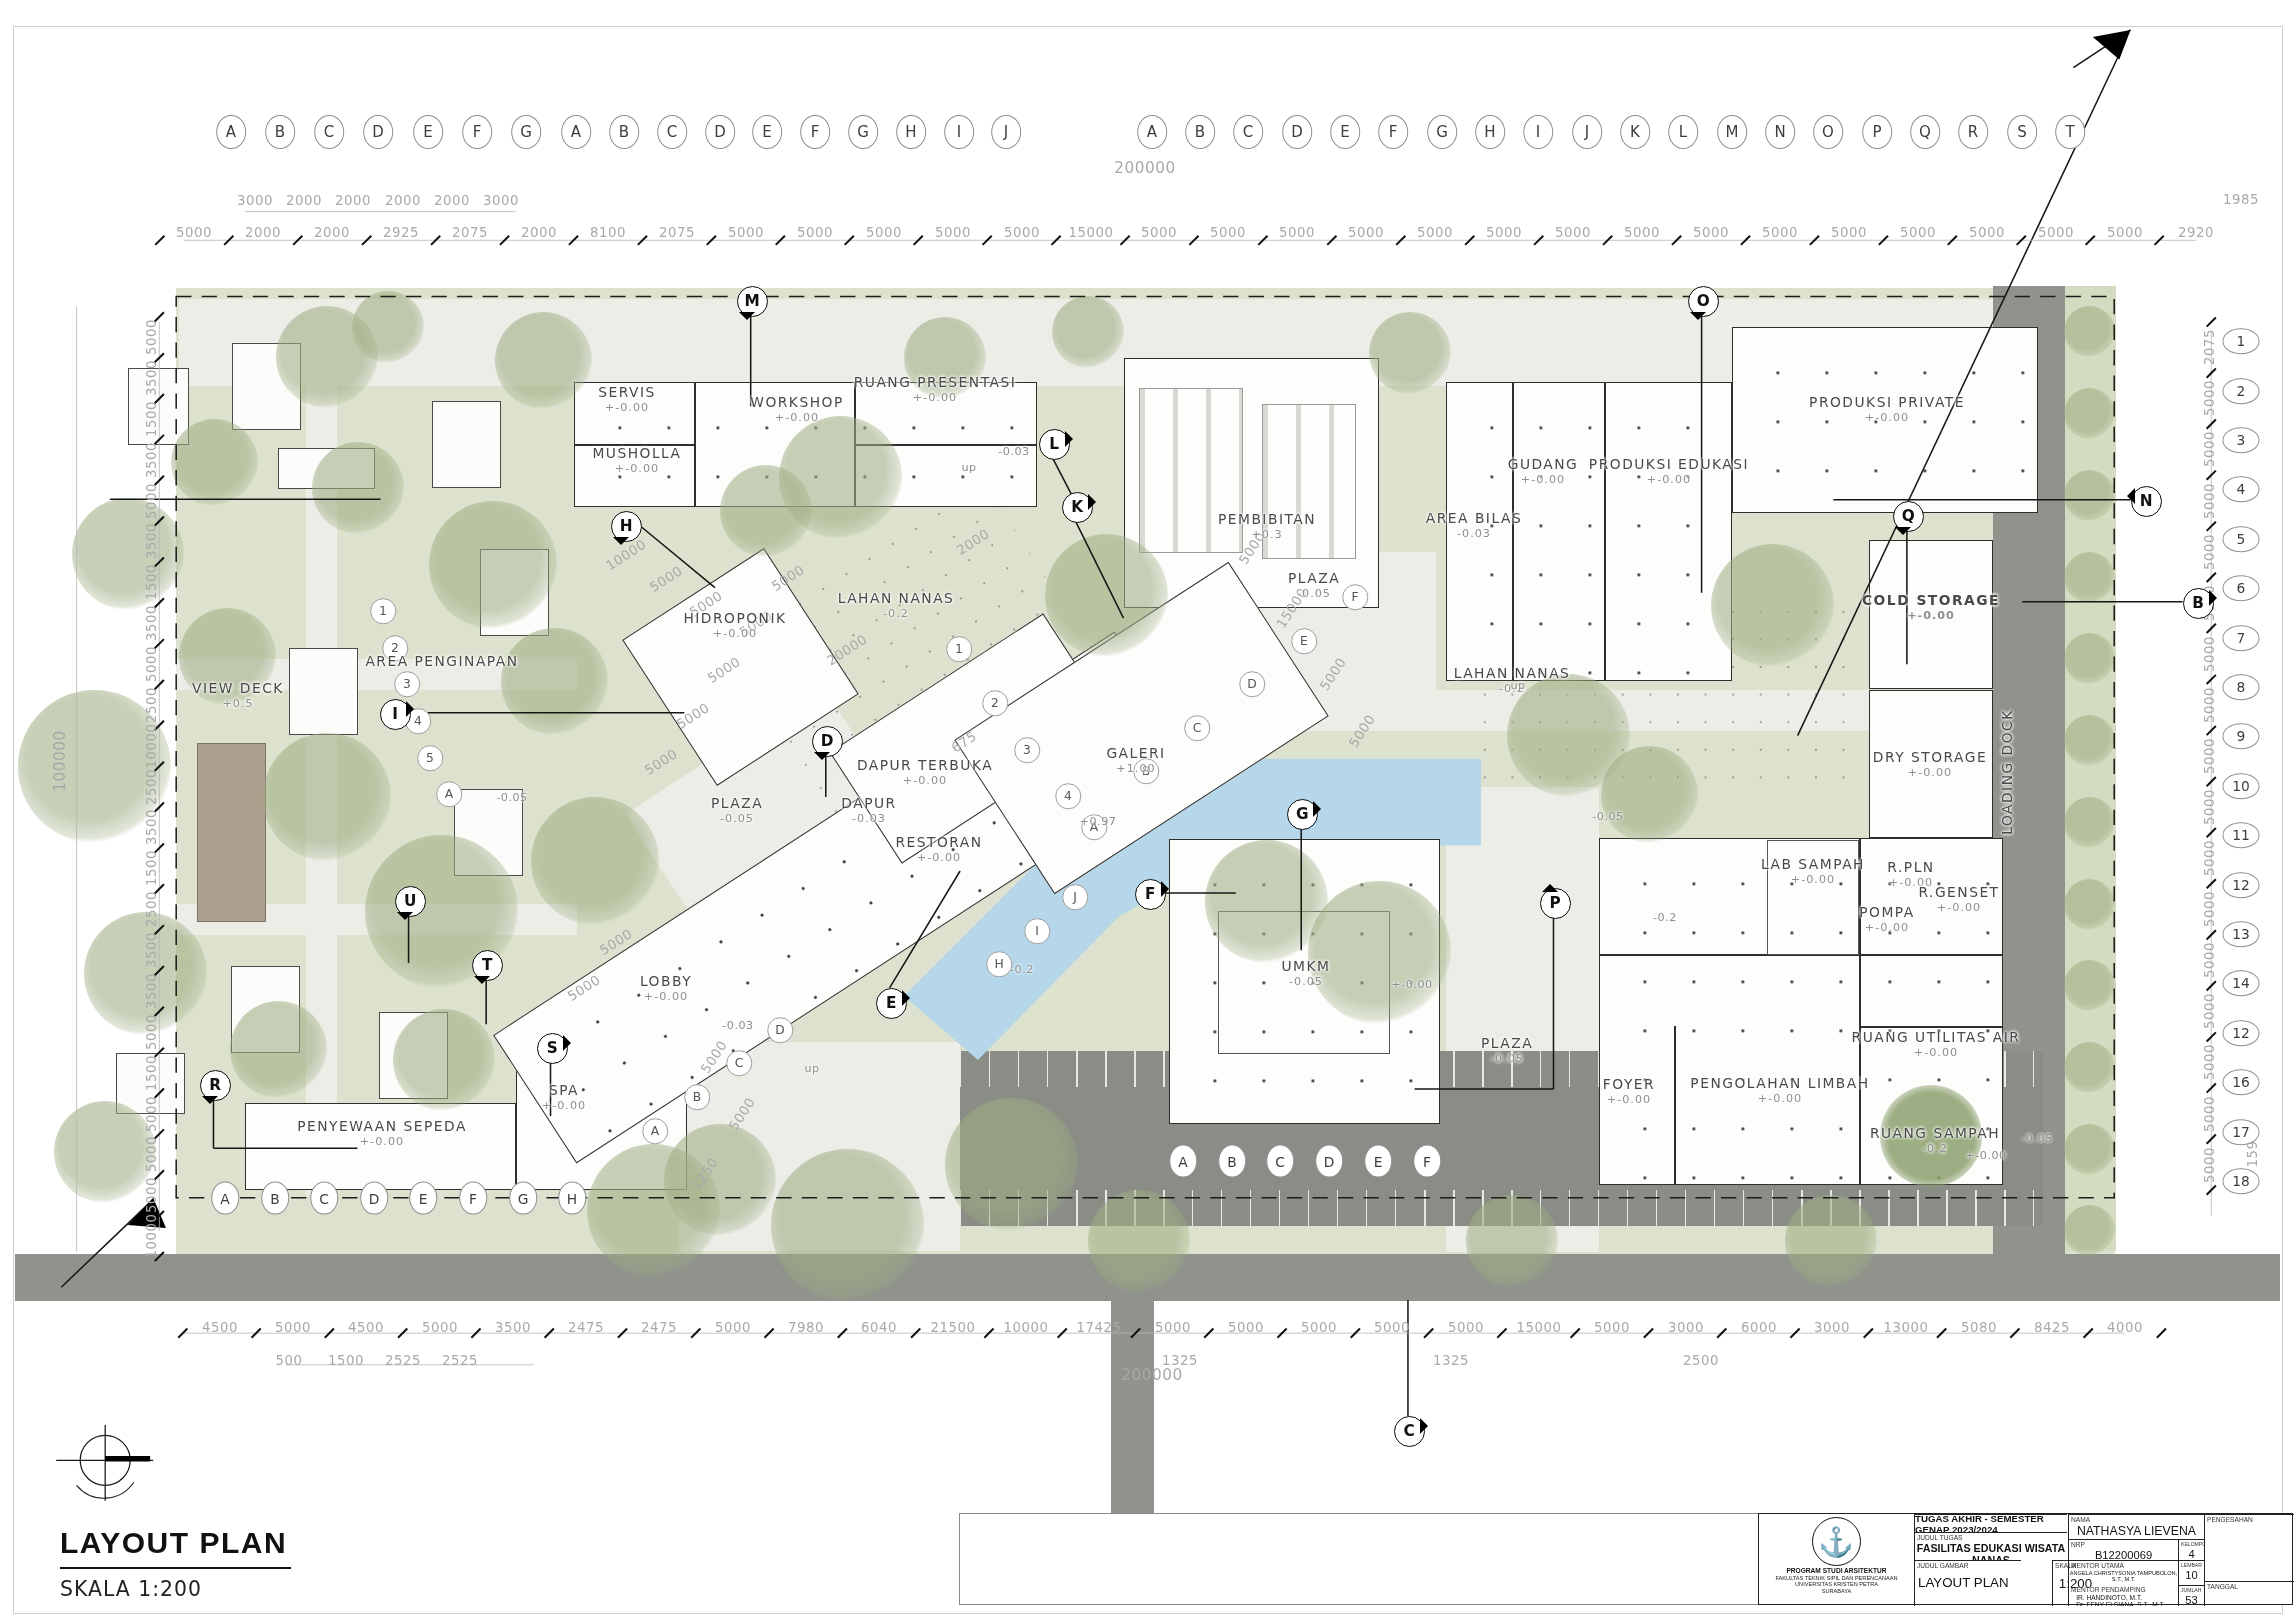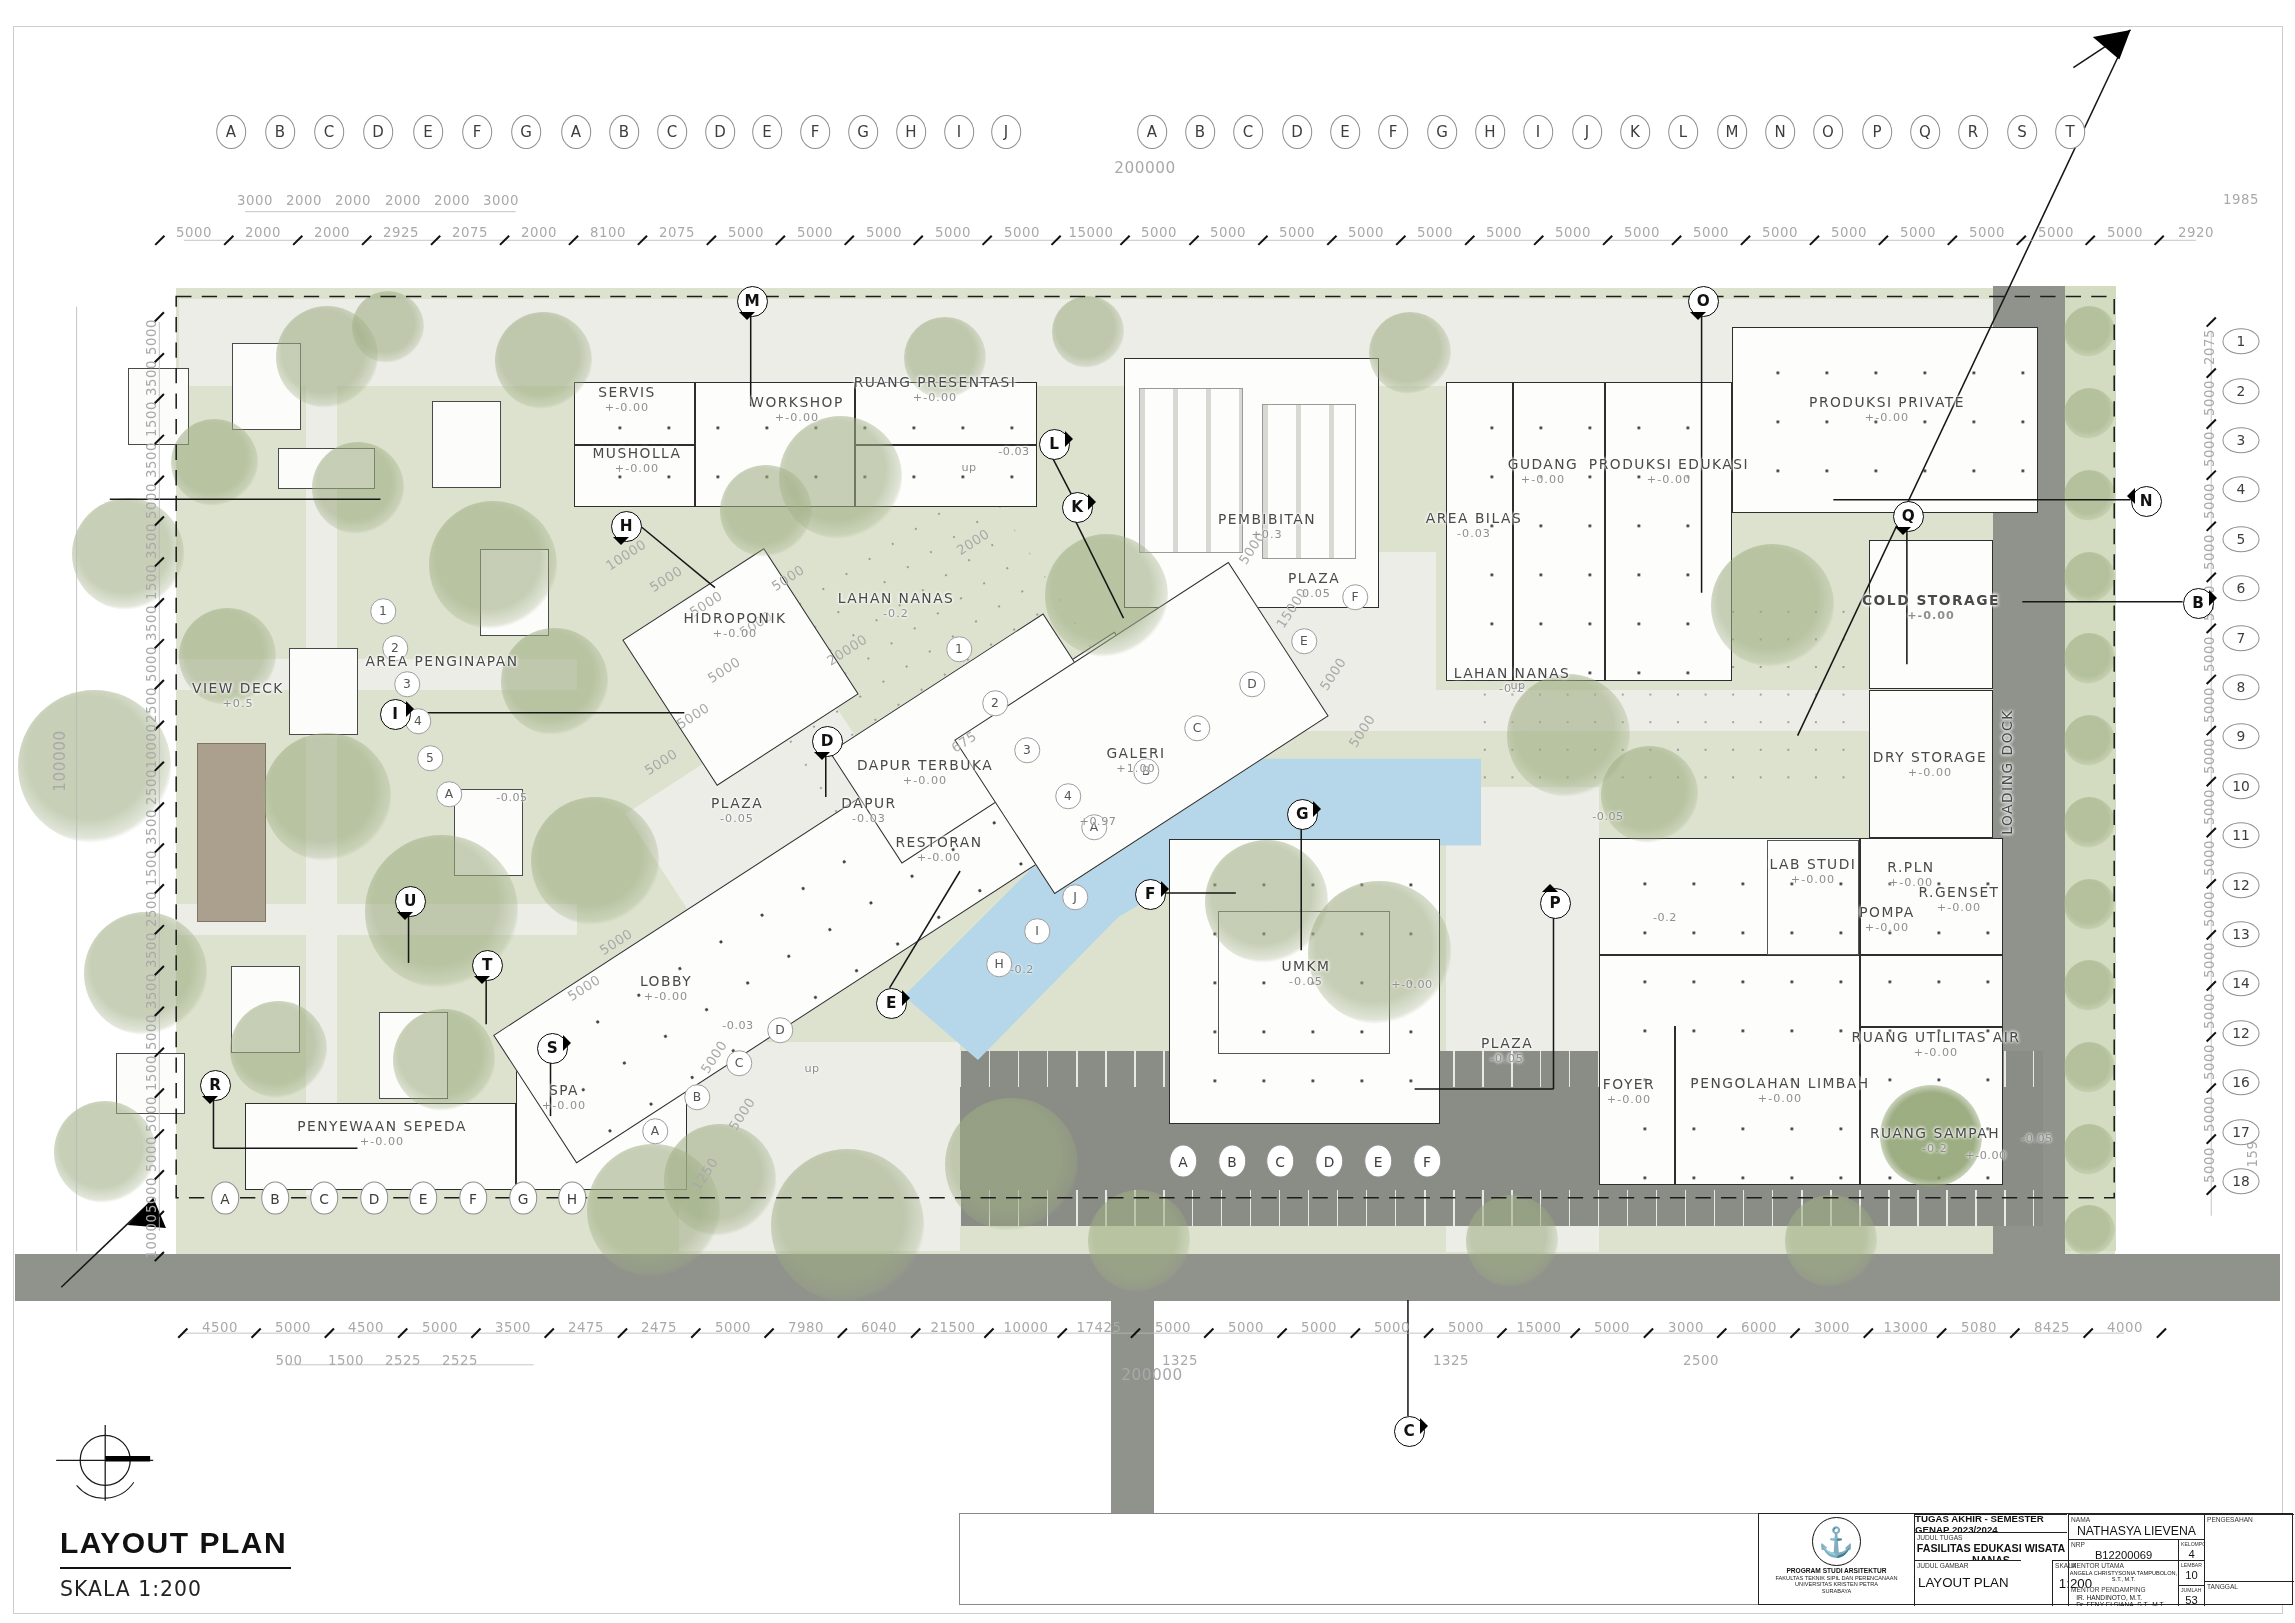--- a/index.html
+++ b/index.html
@@ -625,21 +625,21 @@
     <div class="room" style="left: 637px; top: 460px;"><span>MUSHOLLA</span><span class="lvl">+-0.00</span></div>
     <div class="room" style="left: 797px; top: 409px;"><span>WORKSHOP</span><span class="lvl">+-0.00</span></div>
     <div class="room" style="left: 935px; top: 389px;"><span>RUANG PRESENTASI</span><span class="lvl">+-0.00</span></div>
     <div class="room" style="left: 1267px; top: 526px;"><span>PEMBIBITAN</span><span class="lvl">+0.3</span></div>
     <div class="room" style="left: 1474px; top: 525px;"><span>AREA BILAS</span><span class="lvl">-0.03</span></div>
     <div class="room" style="left: 1543px; top: 471px;"><span>GUDANG</span><span class="lvl">+-0.00</span></div>
     <div class="room" style="left: 1669px; top: 471px;"><span>PRODUKSI EDUKASI</span><span class="lvl">+-0.00</span></div>
     <div class="room" style="left: 1887px; top: 409px;"><span>PRODUKSI PRIVATE</span><span class="lvl">+-0.00</span></div>
     <div class="room" style="left: 1931px; top: 607px; font-weight: bold;"><span>COLD STORAGE</span><span class="lvl">+-0.00</span></div>
     <div class="room" style="left: 1930px; top: 764px;"><span>DRY STORAGE</span><span class="lvl">+-0.00</span></div>
-    <div class="room" style="left: 1813px; top: 871px;"><span>LAB STUDI</span><span class="lvl">+-0.00</span></div>
+    <div class="room" style="left: 1813px; top: 871px;"><span>LAB SAMPAH</span><span class="lvl">+-0.00</span></div>
     <div class="room" style="left: 1911px; top: 874px;"><span>R.PLN</span><span class="lvl">+-0.00</span></div>
     <div class="room" style="left: 1959px; top: 899px;"><span>R.GENSET</span><span class="lvl">+-0.00</span></div>
     <div class="room" style="left: 1887px; top: 919px;"><span>POMPA</span><span class="lvl">+-0.00</span></div>
     <div class="room" style="left: 1936px; top: 1044px;"><span>RUANG UTILITAS AIR</span><span class="lvl">+-0.00</span></div>
     <div class="room" style="left: 1629px; top: 1091px;"><span>FOYER</span><span class="lvl">+-0.00</span></div>
     <div class="room" style="left: 1780px; top: 1090px;"><span>PENGOLAHAN LIMBAH</span><span class="lvl">+-0.00</span></div>
     <div class="room" style="left: 1935px; top: 1140px;"><span>RUANG SAMPAH</span><span class="lvl">-0.2</span></div>
     <div class="room" style="left: 1136px; top: 760px;"><span>GALERI</span><span class="lvl">+1.00</span></div>
     <div class="room" style="left: 925px; top: 772px;"><span>DAPUR TERBUKA</span><span class="lvl">+-0.00</span></div>
     <div class="room" style="left: 869px; top: 810px;"><span>DAPUR</span><span class="lvl">-0.03</span></div>

